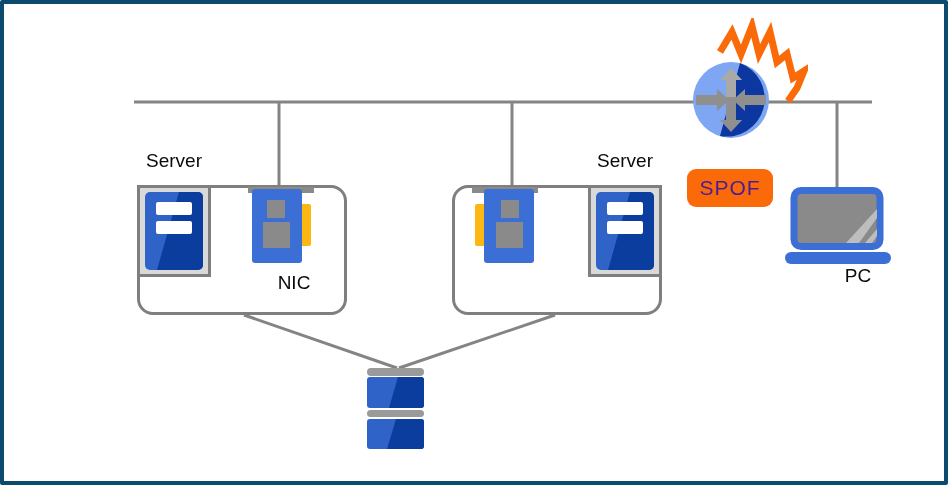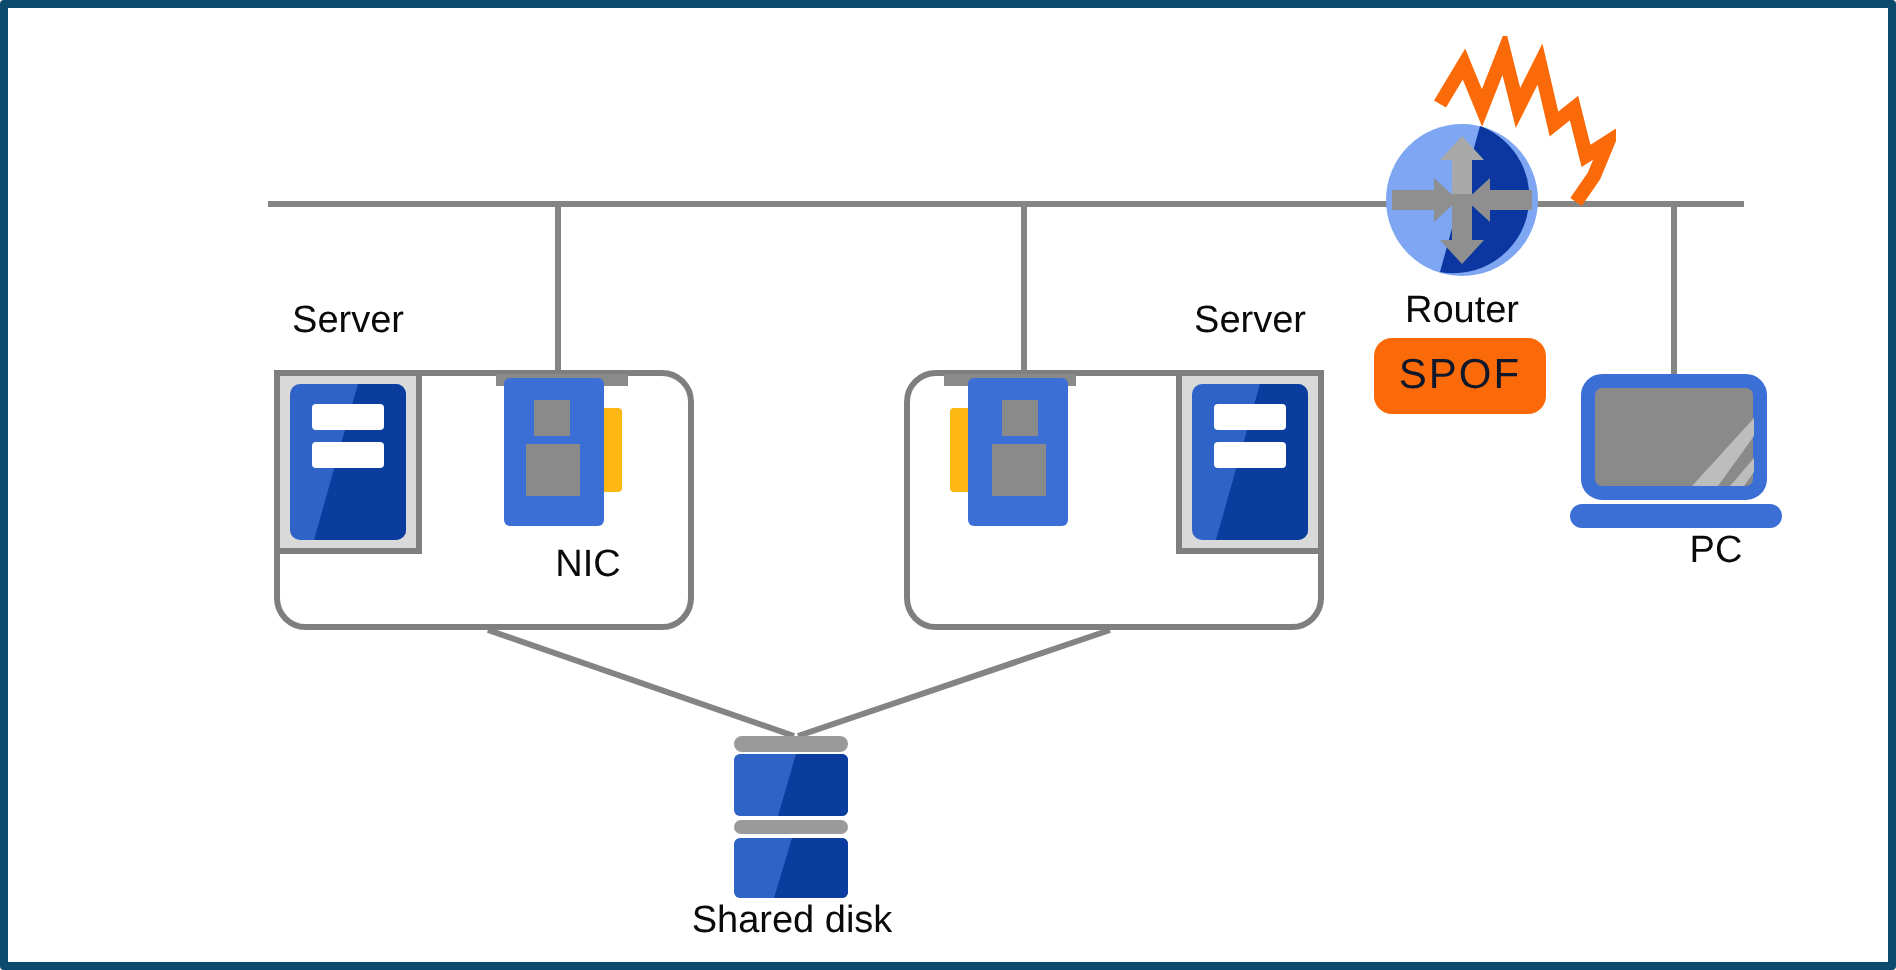--- a/index.html
+++ b/index.html
@@ -14,21 +14,21 @@
     position:absolute;width:210px;height:130px;background:#fff;
     border:3px solid #7f7f7f;border-radius:16px;box-sizing:border-box;
   }
   .lbl{
     position:absolute;font-size:19px;line-height:22px;color:#0a0a0a;
     text-align:center;white-space:nowrap;
   }
   .badge{
     position:absolute;left:683px;top:165px;width:86px;height:38px;
     background:#fb6a09;border-radius:9px;display:flex;align-items:center;justify-content:center;
-    color:#0f172a;font-size:21px;letter-spacing:1px;
+    color:#4c1d95;font-size:21px;letter-spacing:1px;
   }
   .mirror{transform:scaleX(-1);}
 </style>
 </head>
 <body>
 
 <div class="canvas">
 
   <svg class="abs" style="left:0;top:0" width="948" height="485">
     <path d="M130 98 H868" stroke="#848484" stroke-width="3" fill="none"></path>
@@ -93,21 +93,20 @@
   </svg>
 
   <svg class="abs" style="left:688px;top:57px" width="78" height="78">
     <circle cx="39" cy="39" r="38" fill="#7ea6f2"></circle>
     <path d="M48 2 A38 38 0 0 1 28 75 Z" fill="#0d37a0"></path>
     <polygon points="39,7 28,19 34,19 34,42 44,42 44,19 50,19" fill="#a9a9a9"></polygon>
     <polygon points="39,71 28,59 34,59 34,36 44,36 44,59 50,59" fill="#8f8f8f"></polygon>
     <polygon points="37,39 25,28 25,34 4,34 4,44 25,44 25,50" fill="#8f8f8f"></polygon>
     <polygon points="41,39 53,28 53,34 74,34 74,44 53,44 53,50" fill="#8f8f8f"></polygon>
   </svg>
-  <div class="lbl" style="left:677px;top:141px;width:100px">Router</div>
   <div class="badge">
     <span>SPOF</span>
   </div>
 
   <svg class="abs" style="left:780px;top:181px" width="108" height="80">
     <clipPath id="pcScreen">
         <rect x="14" y="9" width="79" height="49"></rect>
       </clipPath>
     <rect x="10" y="5.5" width="86" height="56" rx="7" fill="#8a8a8a" stroke="#3b6fd6" stroke-width="7"></rect>
     <g clip-path="url(#pcScreen)">
@@ -129,15 +128,14 @@
     </g>
     <rect x="2" y="44" width="57" height="7" rx="3.5" fill="#9a9a9a"></rect>
     <clipPath id="disk2">
         <rect x="2" y="53" width="57" height="30" rx="3"></rect>
       </clipPath>
     <g clip-path="url(#disk2)">
       <rect x="2" y="53" width="57" height="30" fill="#2f63c8"></rect>
       <polygon points="31,53 59,53 59,83 22,83" fill="#0b3d9e"></polygon>
     </g>
   </svg>
-  <div class="lbl" style="left:322px;top:446px;width:140px">Shared disk</div>
 
 </div>
 
 </body></html>

